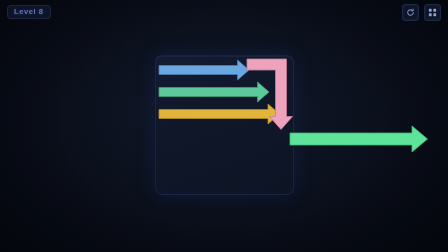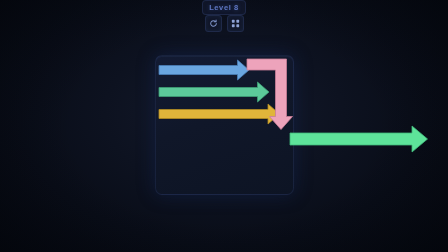--- a/index.html
+++ b/index.html
@@ -31,21 +31,20 @@
   #topbar {
     position: absolute;
     top: 0; left: 0; right: 0;
     height: 24px;
     display: flex;
     align-items: center;
     justify-content: space-between;
     padding: 0 7px;
     box-sizing: border-box;
     z-index: 6;
-    flex-direction: column;
   }
   #level-badge {
     font-size: 7.5px;
     font-weight: bold;
     letter-spacing: 0.6px;
     color: #5f77c4;
     background: rgba(22,30,54,0.55);
     border: 1px solid rgba(60,80,140,0.30);
     border-radius: 4px;
     padding: 2.5px 6px 2.5px 6px;

